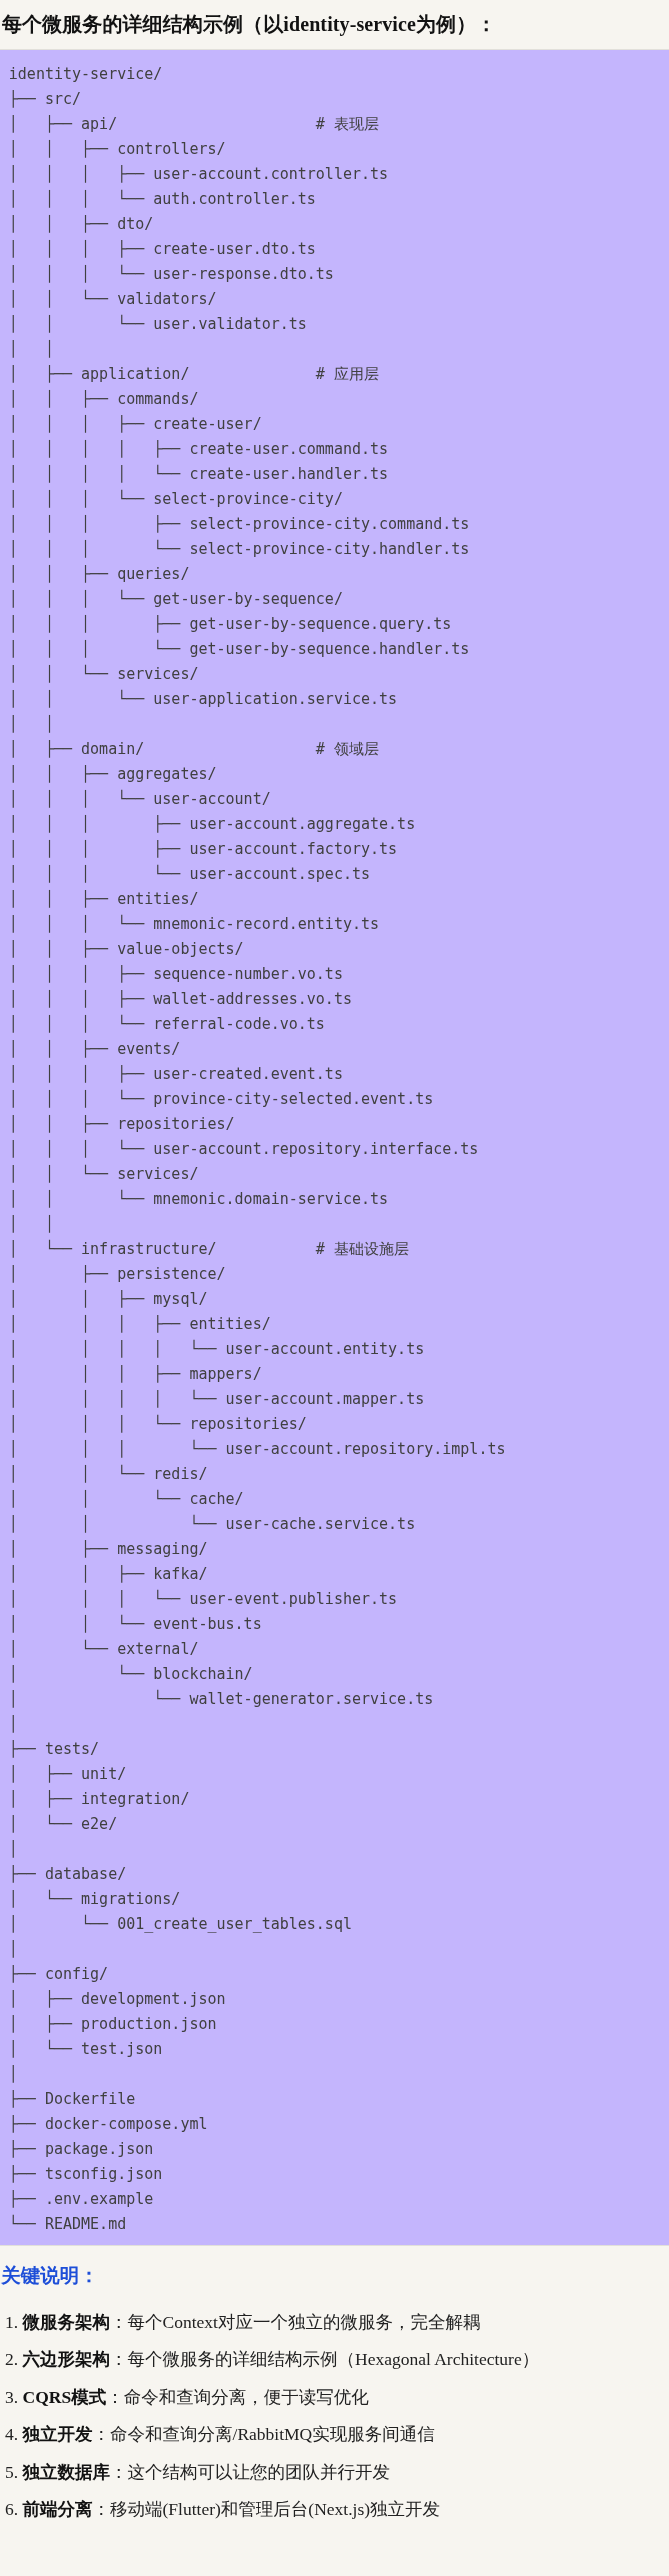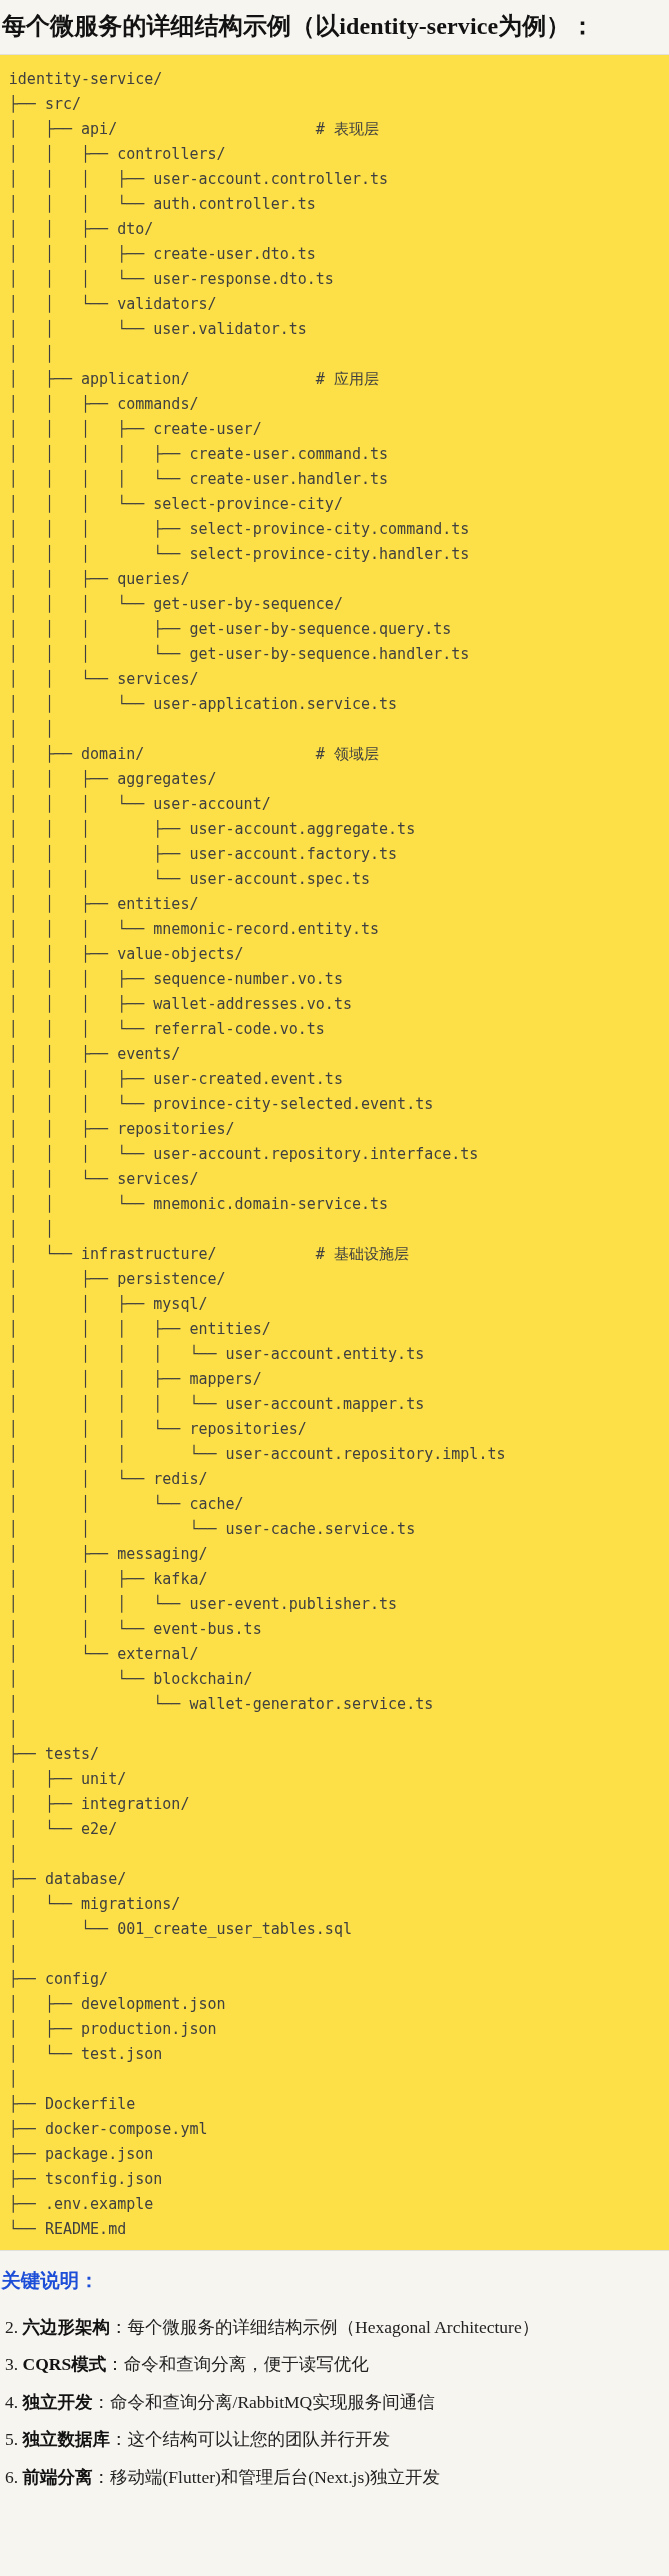--- a/index.html
+++ b/index.html
@@ -8,29 +8,29 @@
     background: #f7f5f0;
     width: 669px;
     font-family: "Liberation Serif", "DejaVu Serif", serif;
     color: #262626;
   }
   .doc {
     width: 669px;
     overflow: hidden;
   }
   .page-title {
-    font-size: 24px;
+    font-size: 20px;
     font-weight: 700;
     color: #121212;
     line-height: 1.16;
     margin: 12.5px 0 13.8px 1.9px;
     letter-spacing: 0.1px;
   }
   .code-block {
-    background: #fde047;
+    background: #c4b5fd;
     border-top: 0.6px solid #e2e0da;
     border-bottom: 0.6px solid #e2e0da;
     padding: 12px 6.3px 7.5px 8.8px;
   }
   .code-block pre {
     margin: 0;
     font-family: "DejaVu Sans Mono", "Liberation Mono", monospace;
     font-size: 15px;
     line-height: 25px;
     color: #404040;
@@ -164,20 +164,23 @@
 ├── .env.example
 └── README.md</pre>
   </div>
 
   <div class="notes">
 
     <div class="notes-heading">关键说明：</div>
 
     <div>
       <div class="note-item">
+        <span class="num">1.</span><span class="term">微服务架构</span><span class="desc">：每个Context对应一个独立的微服务，完全解耦</span>
+      </div>
+      <div class="note-item">
         <span class="num">2.</span><span class="term">六边形架构</span><span class="desc">：每个微服务的详细结构示例（Hexagonal Architecture）</span>
       </div>
       <div class="note-item">
         <span class="num">3.</span><span class="term">CQRS模式</span><span class="desc">：命令和查询分离，便于读写优化</span>
       </div>
       <div class="note-item">
         <span class="num">4.</span><span class="term">独立开发</span><span class="desc">：命令和查询分离/RabbitMQ实现服务间通信</span>
       </div>
       <div class="note-item">
         <span class="num">5.</span><span class="term">独立数据库</span><span class="desc">：这个结构可以让您的团队并行开发</span>

